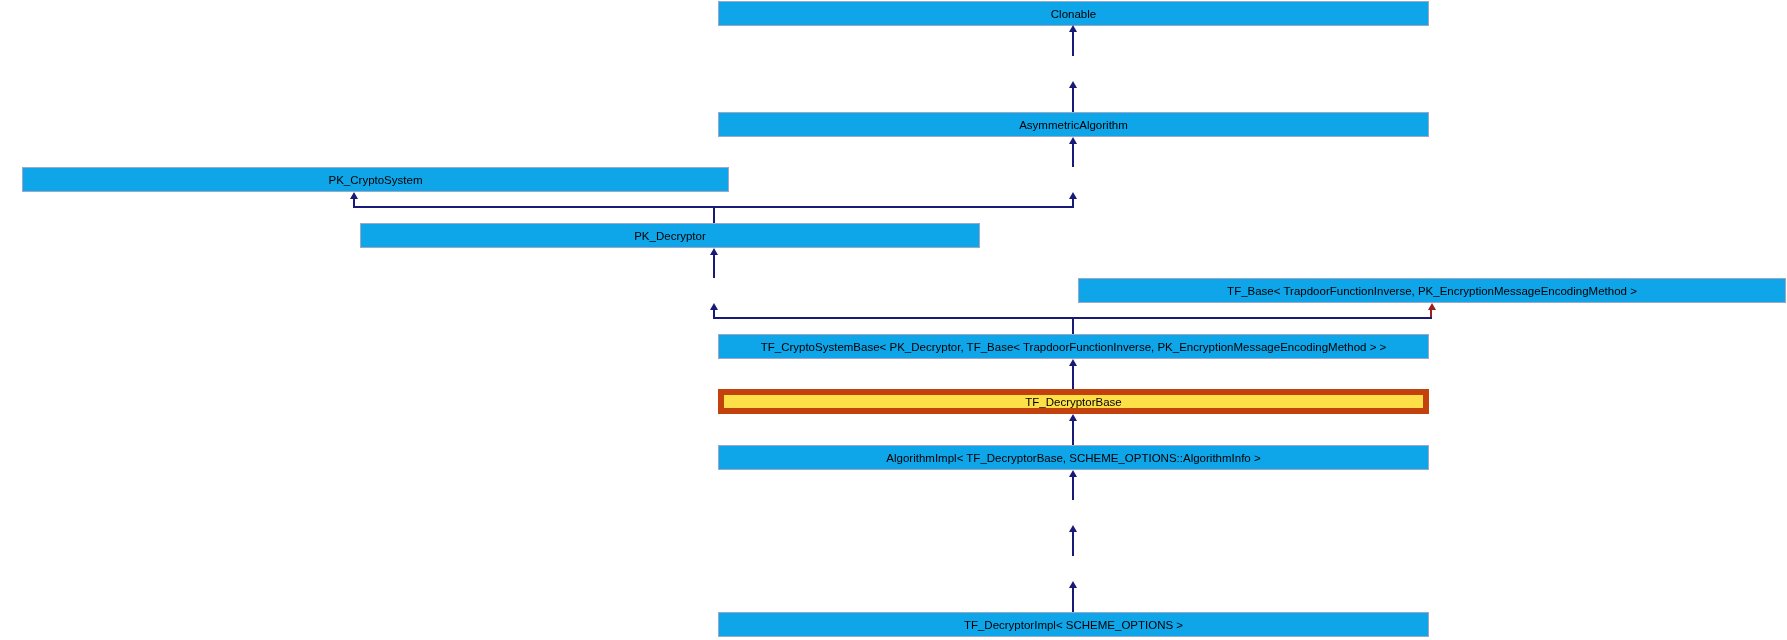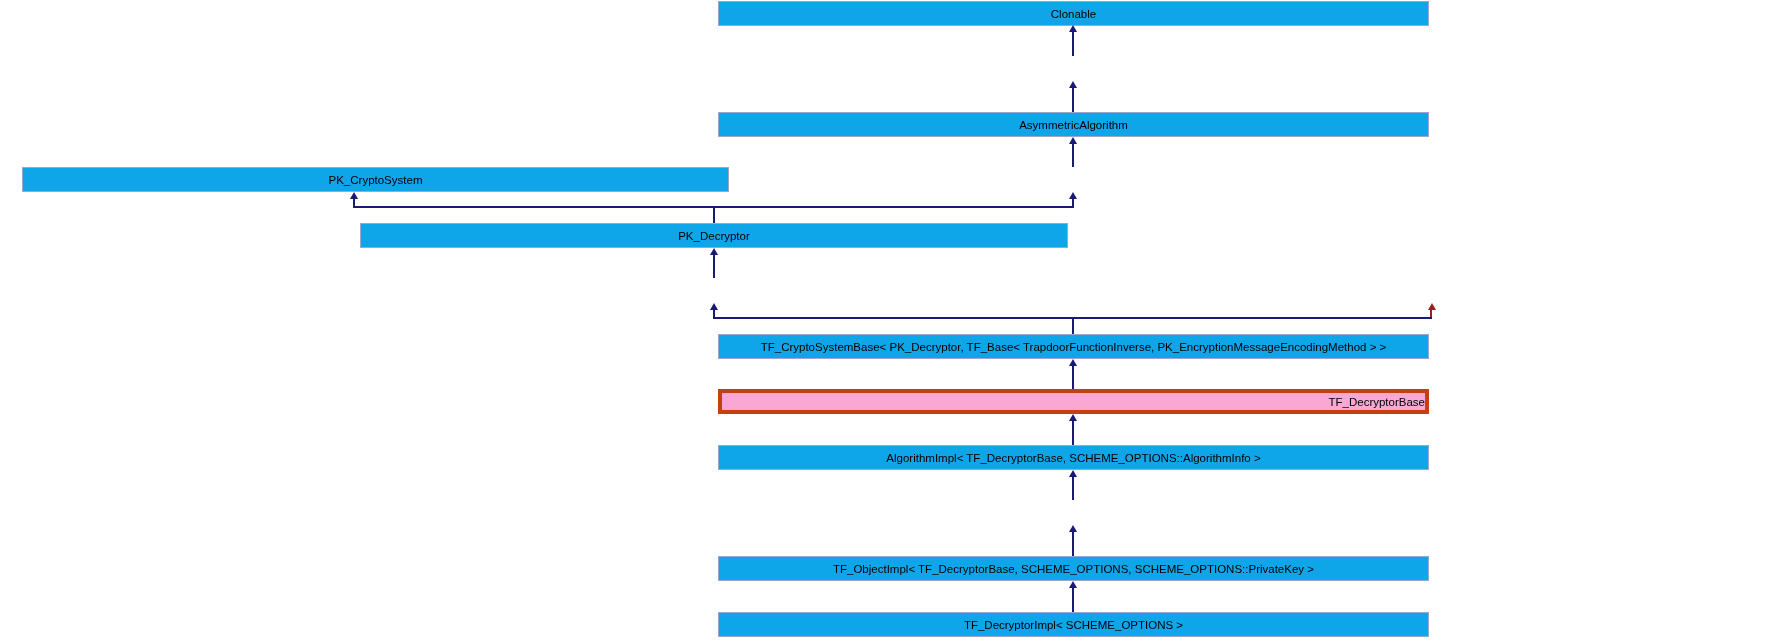--- a/index.html
+++ b/index.html
@@ -23,24 +23,23 @@
     border: 1px solid #9ca8c9;
     display: flex;
     align-items: center;
     justify-content: center;
     font-size: 11.5px;
     color: #000000;
     white-space: nowrap;
     cursor: pointer;
   }
   .node.current {
-    background: #f9a8d4;
-    border: 4px solid #c2410c;
+    background: #fde047;
+    border: 6px solid #c2410c;
     cursor: default;
-    justify-content: flex-end;
   }
   .vline {
     position: absolute;
     width: 2px;
     background: #191977;
   }
   .hline {
     position: absolute;
     height: 2px;
     background: #191977;
@@ -57,51 +56,51 @@
     border-left: 4px solid transparent;
     border-right: 4px solid transparent;
     border-bottom: 7px solid #191977;
   }
   .arrowhead.red {
     border-bottom-color: #9b1f1f;
   }
   
   .col-main { left: 718px; width: 711px; }
   .col-left { left: 1px;   width: 707px; margin-left: 21px; }
-  .col-mid  { left: 360px; width: 708px; justify-content: center; }
+  .col-mid  { left: 360px; width: 620px; justify-content: center; }
   .col-right{ left: 1078px; width: 708px; }
 </style>
 </head>
 <body>
 
 <div id="diagram">
 
   <div class="node col-main" style="top:1px">
       <span>Clonable</span>
     </div>
   <div class="node col-main" style="top:112px">
       <span>AsymmetricAlgorithm</span>
     </div>
   <div class="node col-left" style="top:167px">
       <span>PK_CryptoSystem</span>
     </div>
   <div class="node col-mid" style="top:223px">
       <span>PK_Decryptor</span>
     </div>
+  <div class="node col-right" style="top:278px">
+      <span>TF_Base&lt; TrapdoorFunctionInverse, PK_EncryptionMessageEncodingMethod &gt;</span>
+    </div>
   <div class="node col-main" style="top:334px">
       <span>TF_CryptoSystemBase&lt; PK_Decryptor, TF_Base&lt; TrapdoorFunctionInverse, PK_EncryptionMessageEncodingMethod &gt; &gt;</span>
     </div>
   <div class="node col-main current" style="top:389px">
       <span>TF_DecryptorBase</span>
     </div>
   <div class="node col-main" style="top:445px">
       <span>AlgorithmImpl&lt; TF_DecryptorBase, SCHEME_OPTIONS::AlgorithmInfo &gt;</span>
-    </div>
-  <div class="node col-main" style="top:556px">
-      <span>TF_ObjectImpl&lt; TF_DecryptorBase, SCHEME_OPTIONS, SCHEME_OPTIONS::PrivateKey &gt;</span>
     </div>
   <div class="node col-main" style="top:612px">
       <span>TF_DecryptorImpl&lt; SCHEME_OPTIONS &gt;</span>
     </div>
 
   <div class="arrowhead" style="left:1069px; top:25px"></div>
   <div class="vline" style="left:1072px; top:31px; height:25px"></div>
 
   <div class="arrowhead" style="left:1069px; top:81px"></div>
   <div class="vline" style="left:1072px; top:87px; height:25px"></div>

